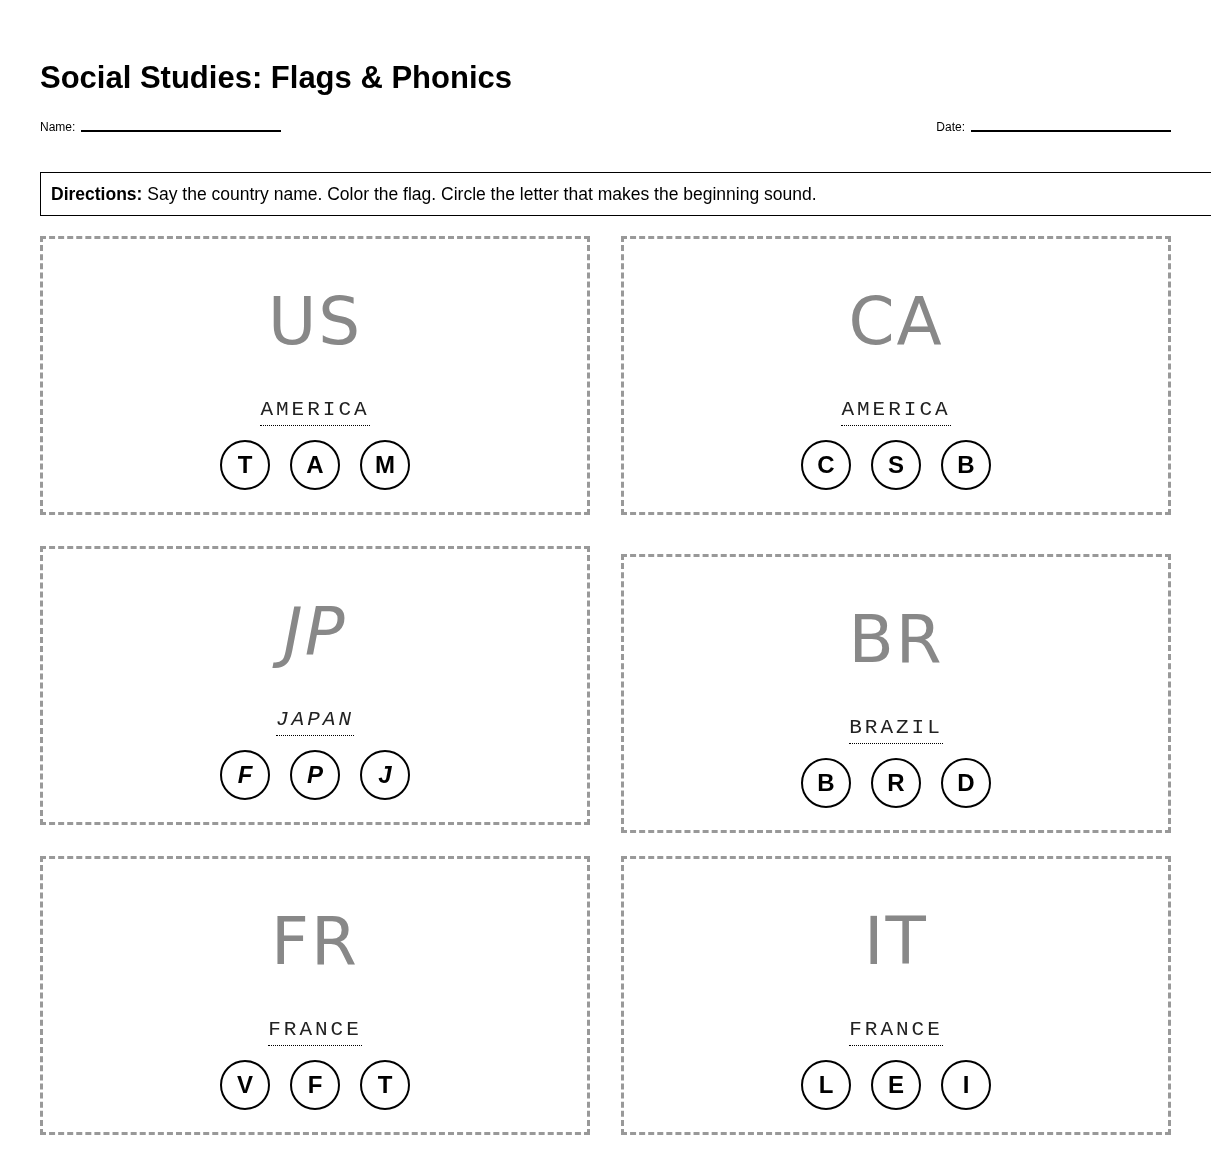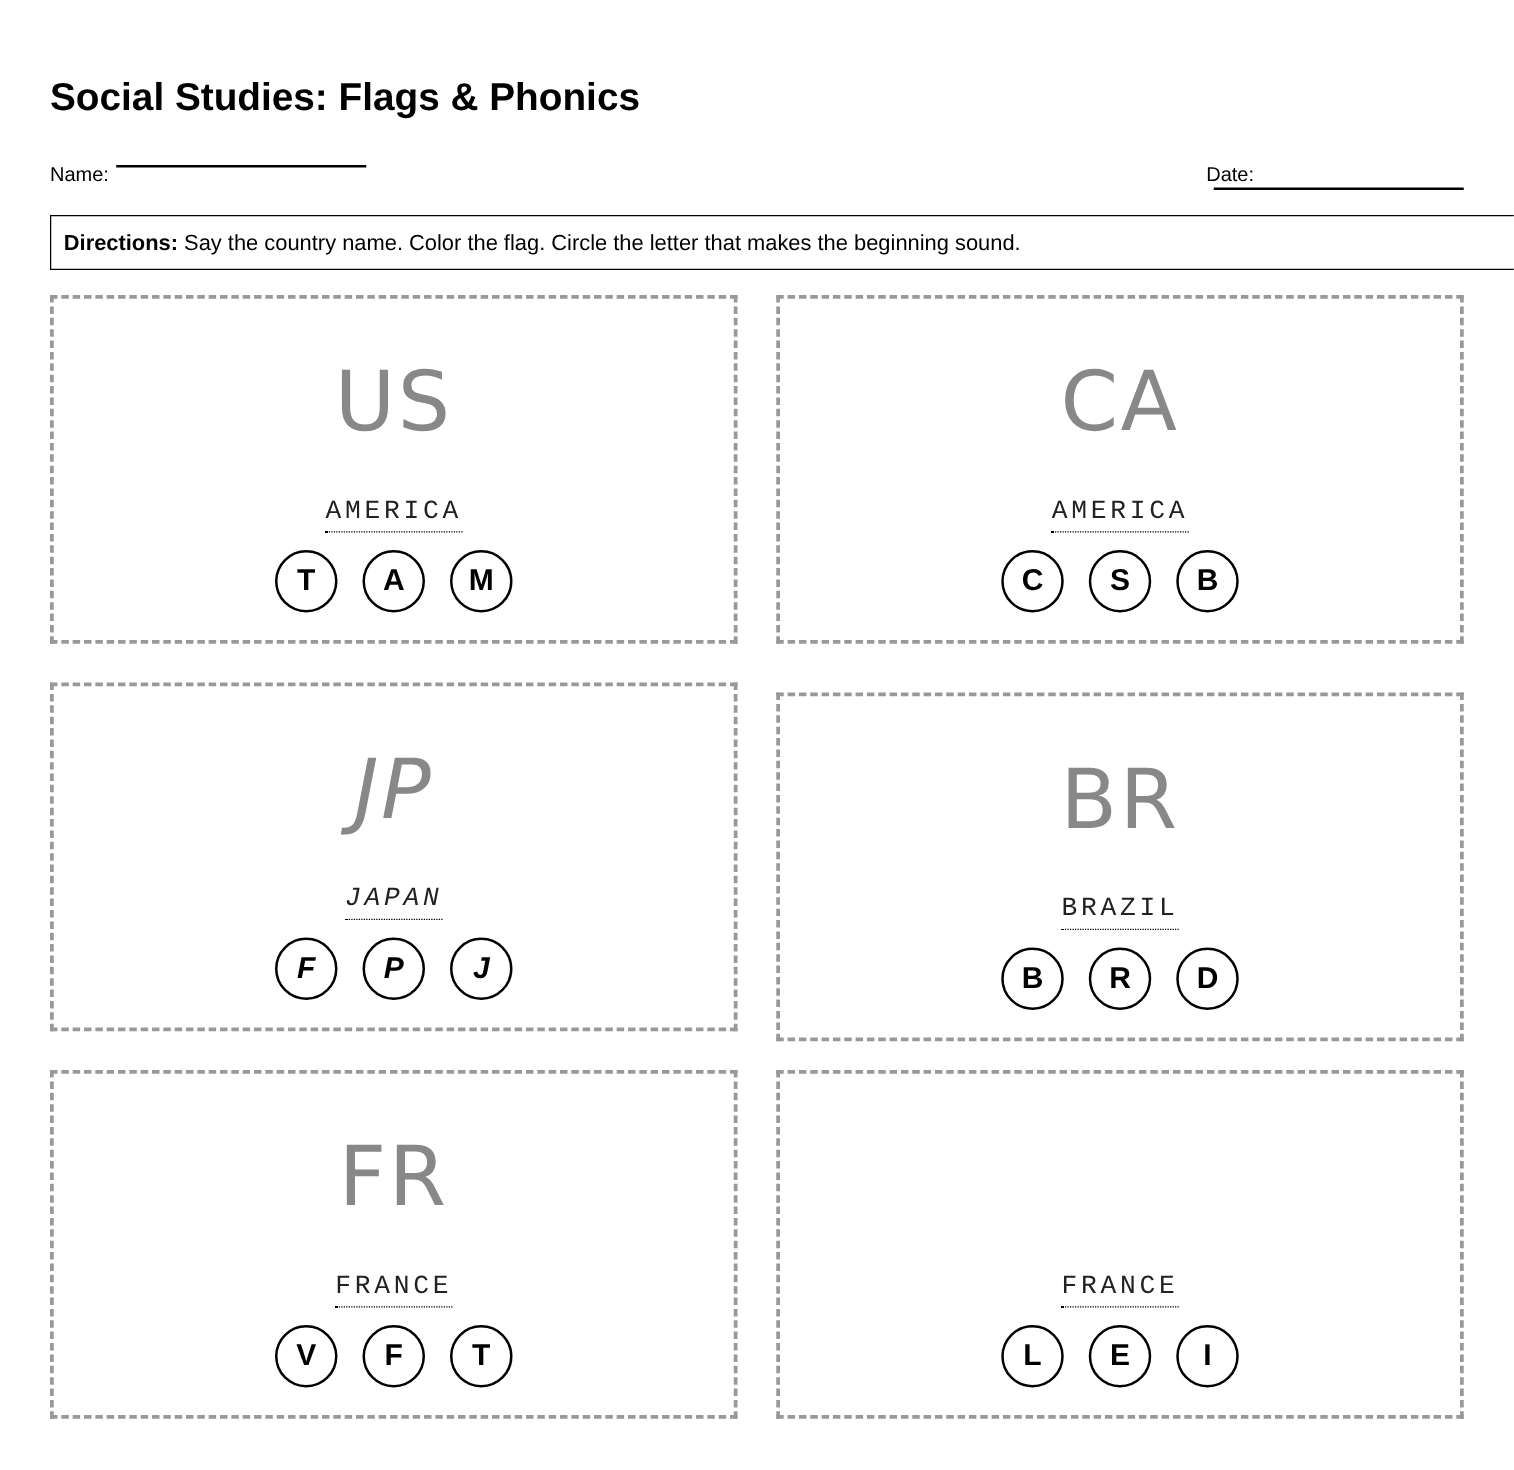--- a/index.html
+++ b/index.html
@@ -5,25 +5,25 @@
   html, body { margin: 0; padding: 0; background: #ffffff; }
   body {
     width: 1211px; height: 1176px; position: relative;
     font-family: "Liberation Sans", sans-serif; color: #000;
   }
   .page { position: absolute; left: 40px; top: 0; width: 1131px; }
   .title {
     position: absolute; left: 0; top: 60px; margin: 0;
     font-size: 31px; font-weight: bold; letter-spacing: 0px;
   }
-  .field { position: absolute; top: 132px; font-size: 16px; display: flex; }
+  .field { position: absolute; top: 120px; font-size: 12px; display: flex; align-items: flex-end; }
   .field .line { display: inline-block; height: 0; border-bottom: 2px solid #000; margin-left: 6px; margin-bottom: 2px; }
   .field.name { left: 0; }
   .field.name .line { width: 200px; }
-  .field.date { right: 0; flex-direction: column; }
+  .field.date { right: 0; }
   .field.date .line { width: 200px; }
   .directions {
     position: absolute; left: 0; top: 172px; width: 1196px; height: 44px; box-sizing: border-box;
     border: 1px solid #000; padding: 0 10px; font-size: 17.5px; line-height: 42px;
   }
   .directions b { font-weight: bold; }
   .card {
     position: absolute; width: 550px; height: 279px; box-sizing: border-box;
     border: 3px dashed #999;
   }
@@ -105,20 +105,21 @@
     <div class="code">FR</div>
     <div class="cname-wrap"><span class="cname">FRANCE</span></div>
     <div class="letters">
       <div class="letter">V</div>
       <div class="letter">F</div>
       <div class="letter">T</div>
     </div>
   </div>
 
   <div class="card" style="left:581px;top:856px;">
+    <div class="code">IT</div>
     <div class="cname-wrap"><span class="cname">FRANCE</span></div>
     <div class="letters">
       <div class="letter">L</div>
       <div class="letter">E</div>
       <div class="letter">I</div>
     </div>
   </div>
 </div>
 
 </body></html>

